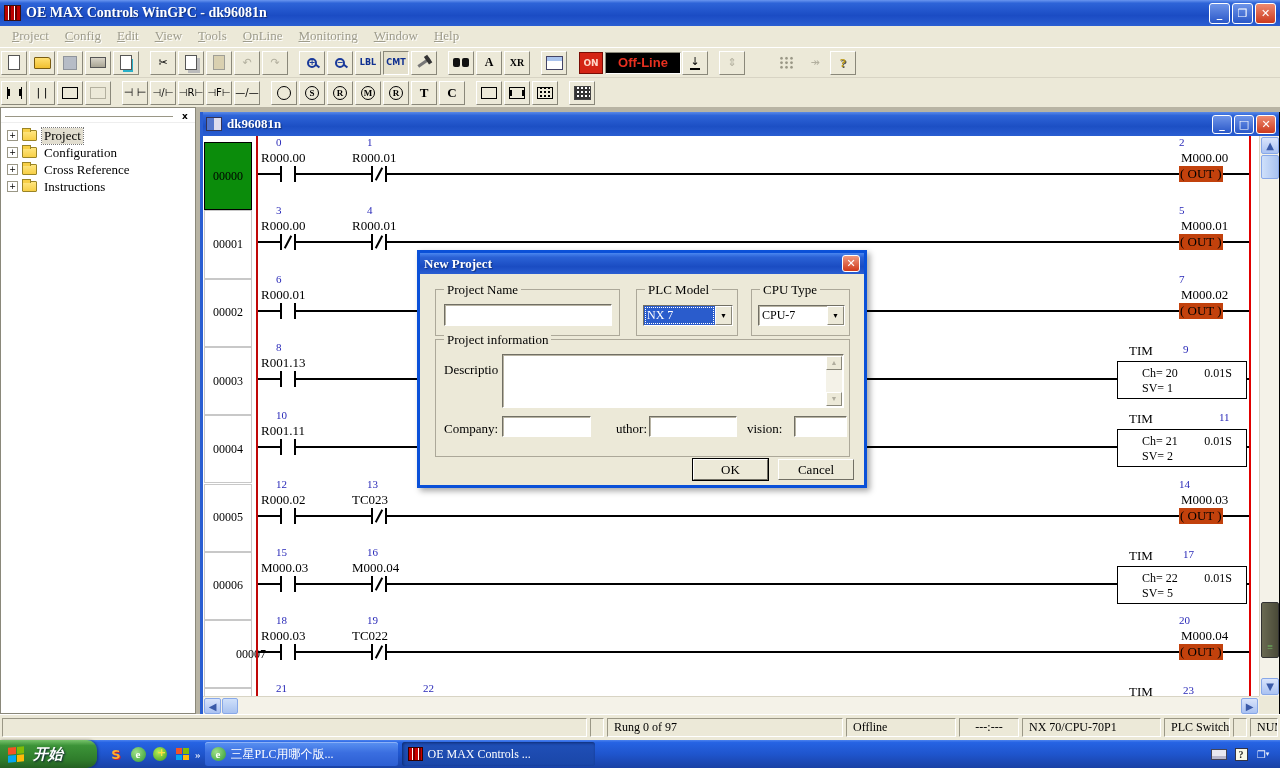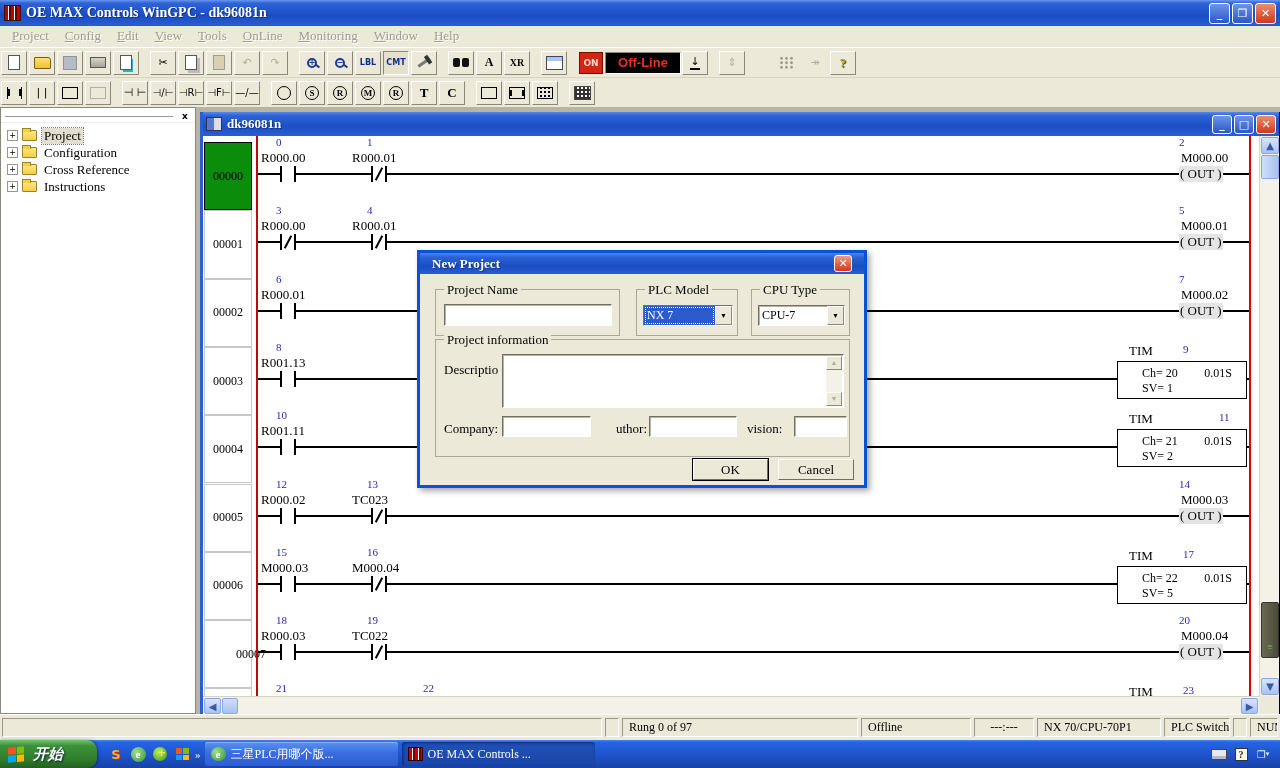--- a/index.html
+++ b/index.html
@@ -98,21 +98,21 @@
     font-size:12px; color:#000; background:#fff; }
   .numcell.green { background:#0b8c0b; border-color:#000; }
   .railL { position:absolute; left:53px; top:0; bottom:0; width:2px; background:#c00808; }
   .railR { position:absolute; top:0; bottom:0; width:2px; background:#e00000; }
   .wire { position:absolute; height:2px; background:#000; }
   .cbar { position:absolute; width:2px; height:16px; background:#000; }
   .cgapmask { position:absolute; height:8px; background:#fff; }
   .cslash { position:absolute; width:2px; height:14px; background:#000; transform:rotate(28deg); }
   .lnum { position:absolute; font-size:11px; color:#2929b8; }
   .llabel { position:absolute; font-size:13px; color:#000; white-space:nowrap; }
-  .coiltxt { position:absolute; font-size:13px; color:#000; background:#e5e5e5; padding:0 1px; line-height:16px; }
+  .coiltxt { position:absolute; font-size:13px; color:#000; background:#c2410c; padding:0 1px; line-height:16px; }
   .timbox { position:absolute; width:130px; height:38px; border:1px solid #000; background:#fff; font-size:12px; }
   .timbox .ch { position:absolute; left:24px; top:4px; }
   .timbox .base { position:absolute; right:14px; top:4px; }
   .timbox .sv { position:absolute; left:24px; top:19px; }
 
   
   .vscroll { position:absolute; right:0; top:24px; width:20px; bottom:18px; background:#f4f2e8; border-left:1px solid #d8d4c4; }
   .hscroll { position:absolute; left:0; right:20px; bottom:0; height:18px; background:#f4f2e8; border-top:1px solid #d8d4c4; display:flex; }
   .sbtn { background:linear-gradient(180deg,#d9e4fb,#aac2f2); border:1px solid #88a8e8; border-radius:2px;
     color:#3a5aa8; font:bold 10px "DejaVu Sans",sans-serif; display:flex; align-items:center; justify-content:center; }
@@ -122,21 +122,21 @@
     background:linear-gradient(90deg,#cfe0fa,#a8c2f0); border:1px solid #88a8e8; }
   .vthumb.low { background:linear-gradient(90deg,#6a6a52,#4a4a38); border-color:#333; height:56px; }
   .vthumb.low::after { content:"≡"; color:#6fc060; display:block; text-align:center; margin-top:38px; font-size:10px; }
   .hthumb { width:16px; height:16px; margin:1px 0; border-radius:2px; background:linear-gradient(180deg,#cfe0fa,#a8c2f0); border:1px solid #88a8e8; flex:none; }
   .corner { position:absolute; right:0; bottom:0; width:20px; height:18px; background:#ece9d8; }
 
   
   .dialog { position:absolute; left:417px; top:250px; width:450px; height:238px; z-index:60;
     border:3px solid #0a50d8; background:#ece9d8; box-shadow:3px 3px 6px rgba(0,0,0,.35); }
   .dtitle { height:21px; background:linear-gradient(180deg,#4a86f0 0%,#2b62d6 20%,#1a4cc2 65%,#2a5ed2 100%);
-    display:flex; align-items:center; padding:0 12px; }
+    display:flex; align-items:center; padding:0 4px; }
   .dtitle .t { color:#fff; font-weight:bold; font-size:13px; flex:1; text-shadow:1px 1px 1px #10307a; }
   .dclose { width:18px; height:17px; border:1px solid #fff; border-radius:3px; background:linear-gradient(180deg,#f09a80,#d03818);
     color:#fff; font:bold 11px "DejaVu Sans",sans-serif; display:flex; align-items:center; justify-content:center; }
   .grp { position:absolute; border:1px solid #aca899; }
   .grp .gl { position:absolute; top:-8px; left:8px; background:#ece9d8; padding:0 3px; font-size:13px; }
   .inp { background:#fff; border:1px solid; border-color:#716f64 #fff #fff #716f64; box-shadow:inset 1px 1px 0 #b8b4a4; }
   .combo { display:flex; border:1px solid; border-color:#716f64 #fff #fff #716f64; box-shadow:inset 1px 1px 0 #b8b4a4; background:#fff; }
   .combo .val { flex:1; font-size:12px; padding:2px 3px; white-space:nowrap; overflow:hidden; }
   .combo .val.sel { background:#2a5ccc; color:#fff; outline:1px dotted #fff; outline-offset:-2px; }
   .combo .arrow { width:17px; background:#ece9d8; border:1px solid; border-color:#fff #8a887a #8a887a #fff;
@@ -623,21 +623,21 @@
         <span>Cancel</span>
       </div>
   </div>
 
   <div class="statusbar">
     <div class="sp fill"></div>
     <div class="sp" style="width:14px;"></div>
     <div class="sp" style="width:236px;">Rung 0 of 97</div>
     <div class="sp" style="width:110px;">Offline</div>
     <div class="sp" style="width:60px;justify-content:center;">---:---</div>
-    <div class="sp" style="width:124px;">NX 70/CPU-70P1</div>
+    <div class="sp" style="width:139px;">NX 70/CPU-70P1</div>
     <div class="sp" style="width:66px;">PLC Switch</div>
     <div class="sp" style="width:12px;"></div>
     <div class="sp" style="width:28px;margin-right:0;">NUM</div>
   </div>
 
   <div class="taskbar">
     <div class="startbtn">
       <span class="winflag">
           <i></i>
           <i></i>

